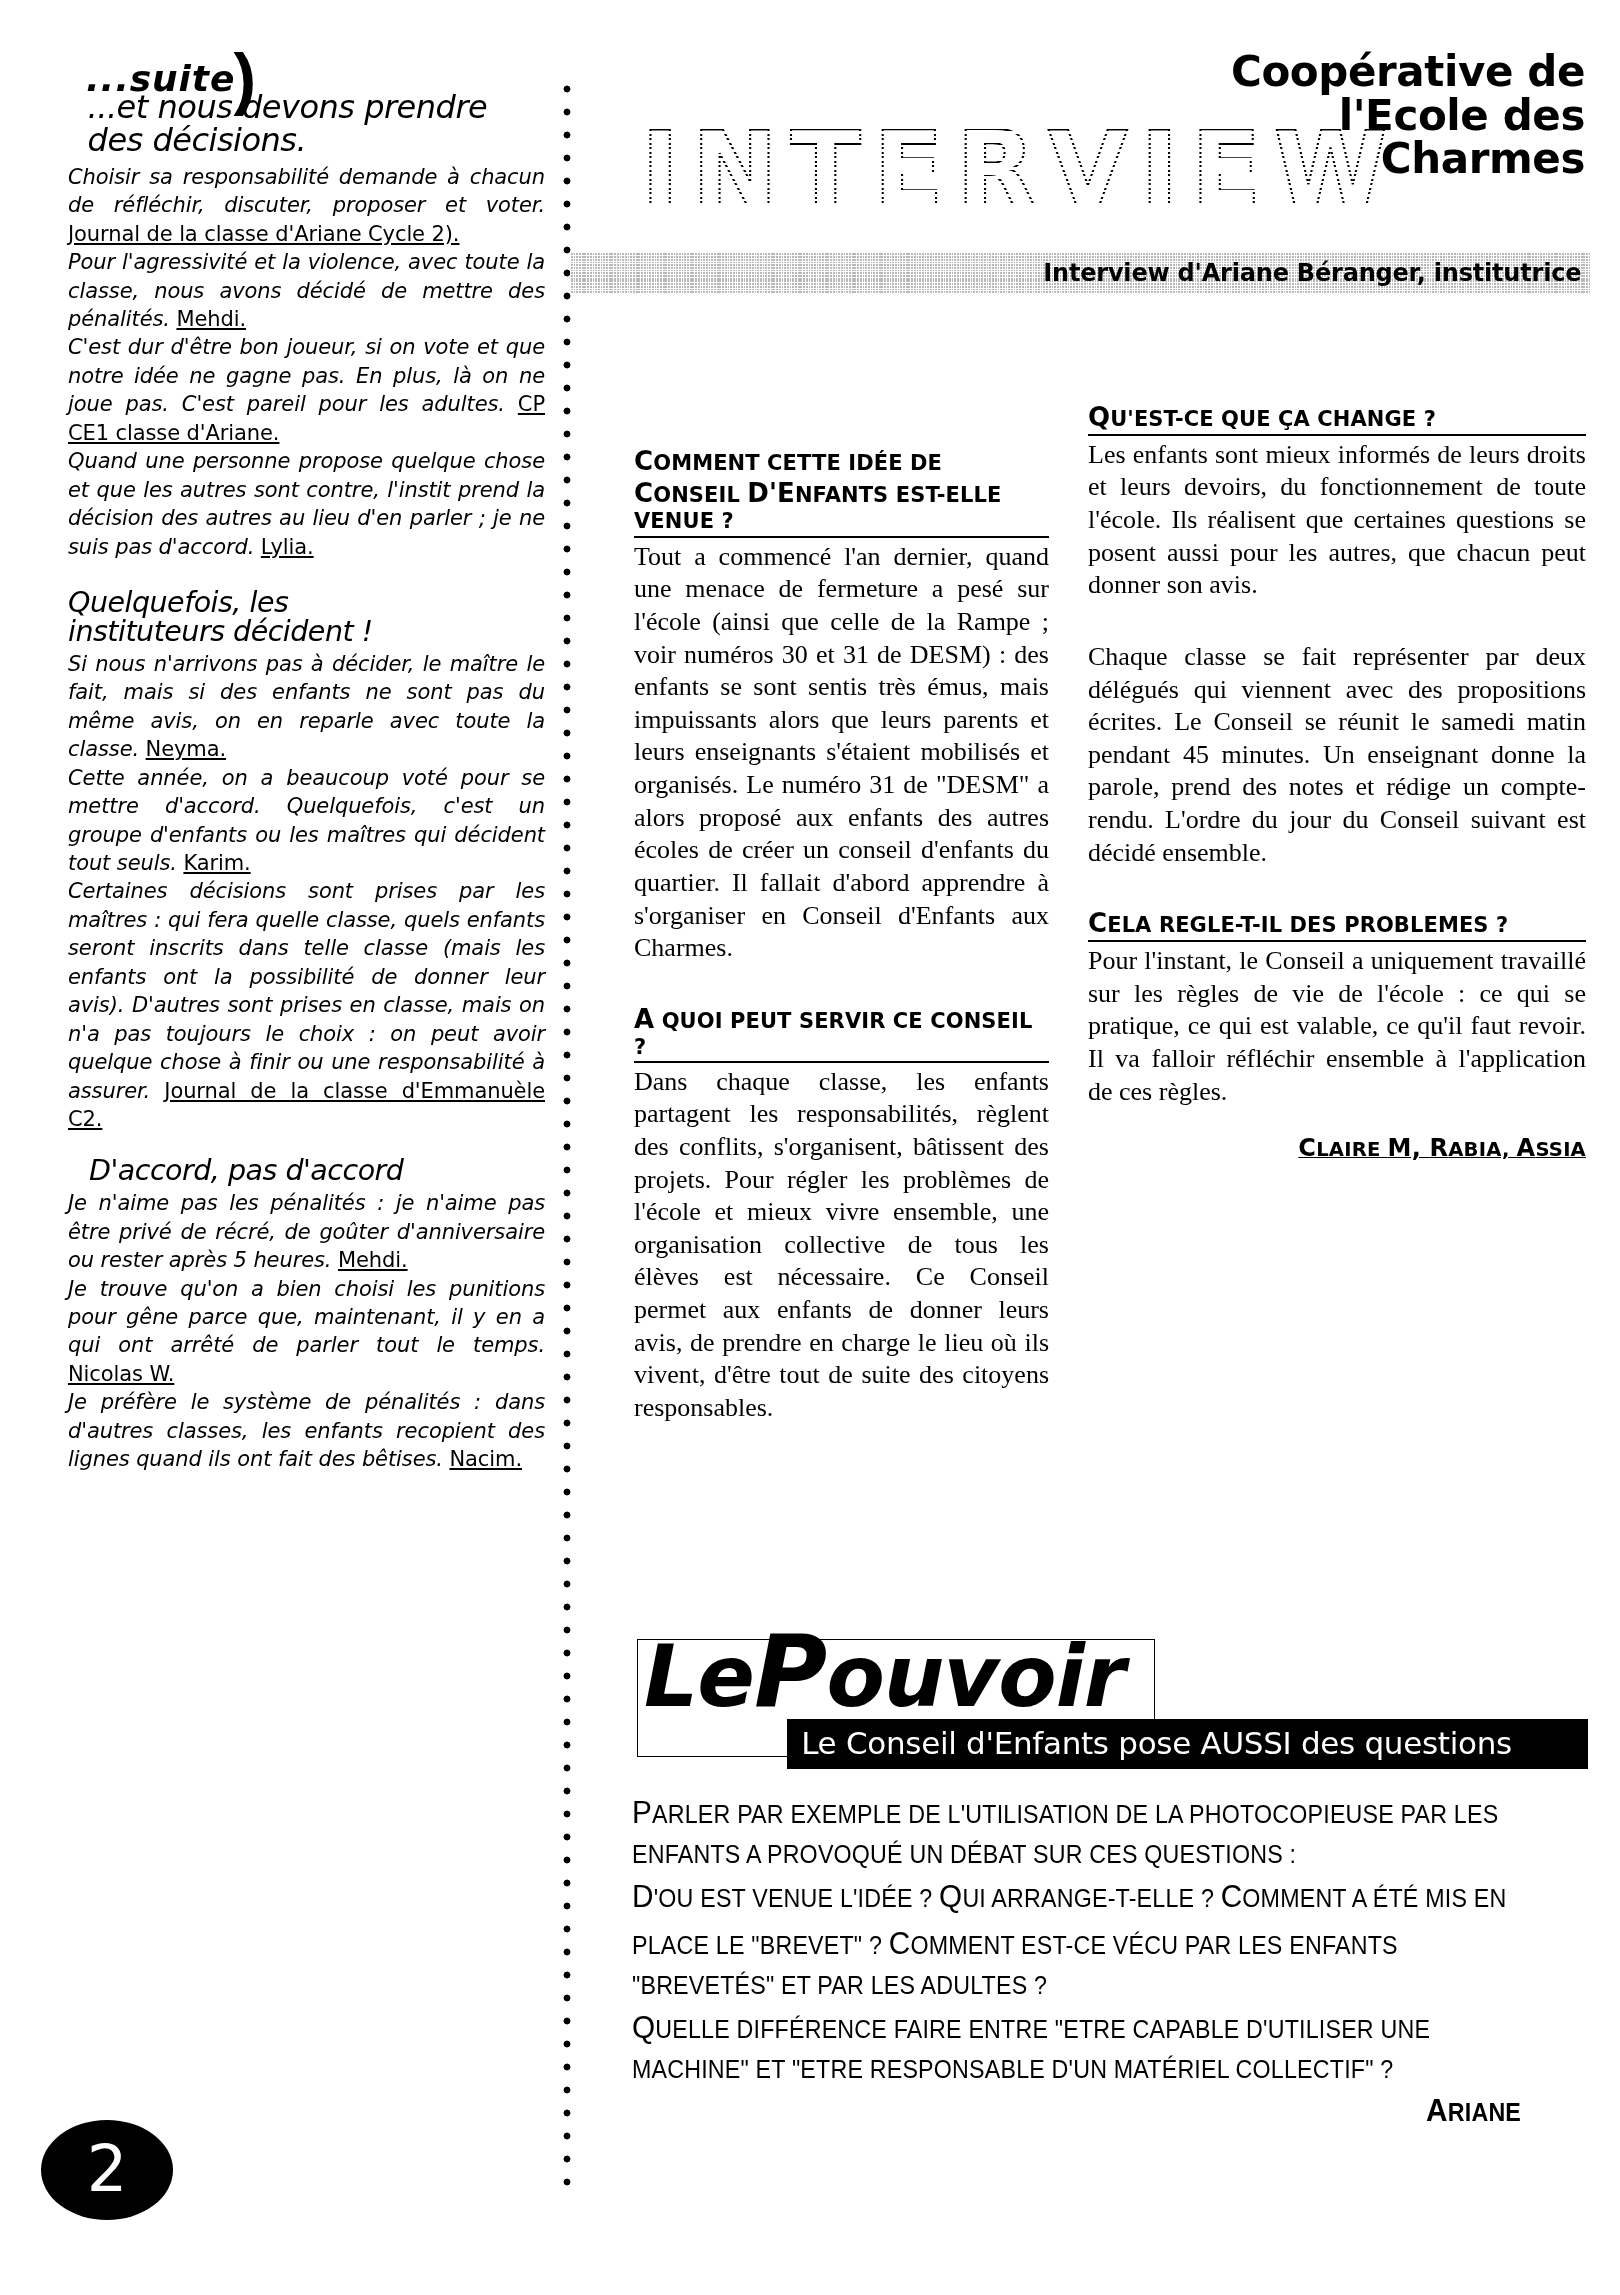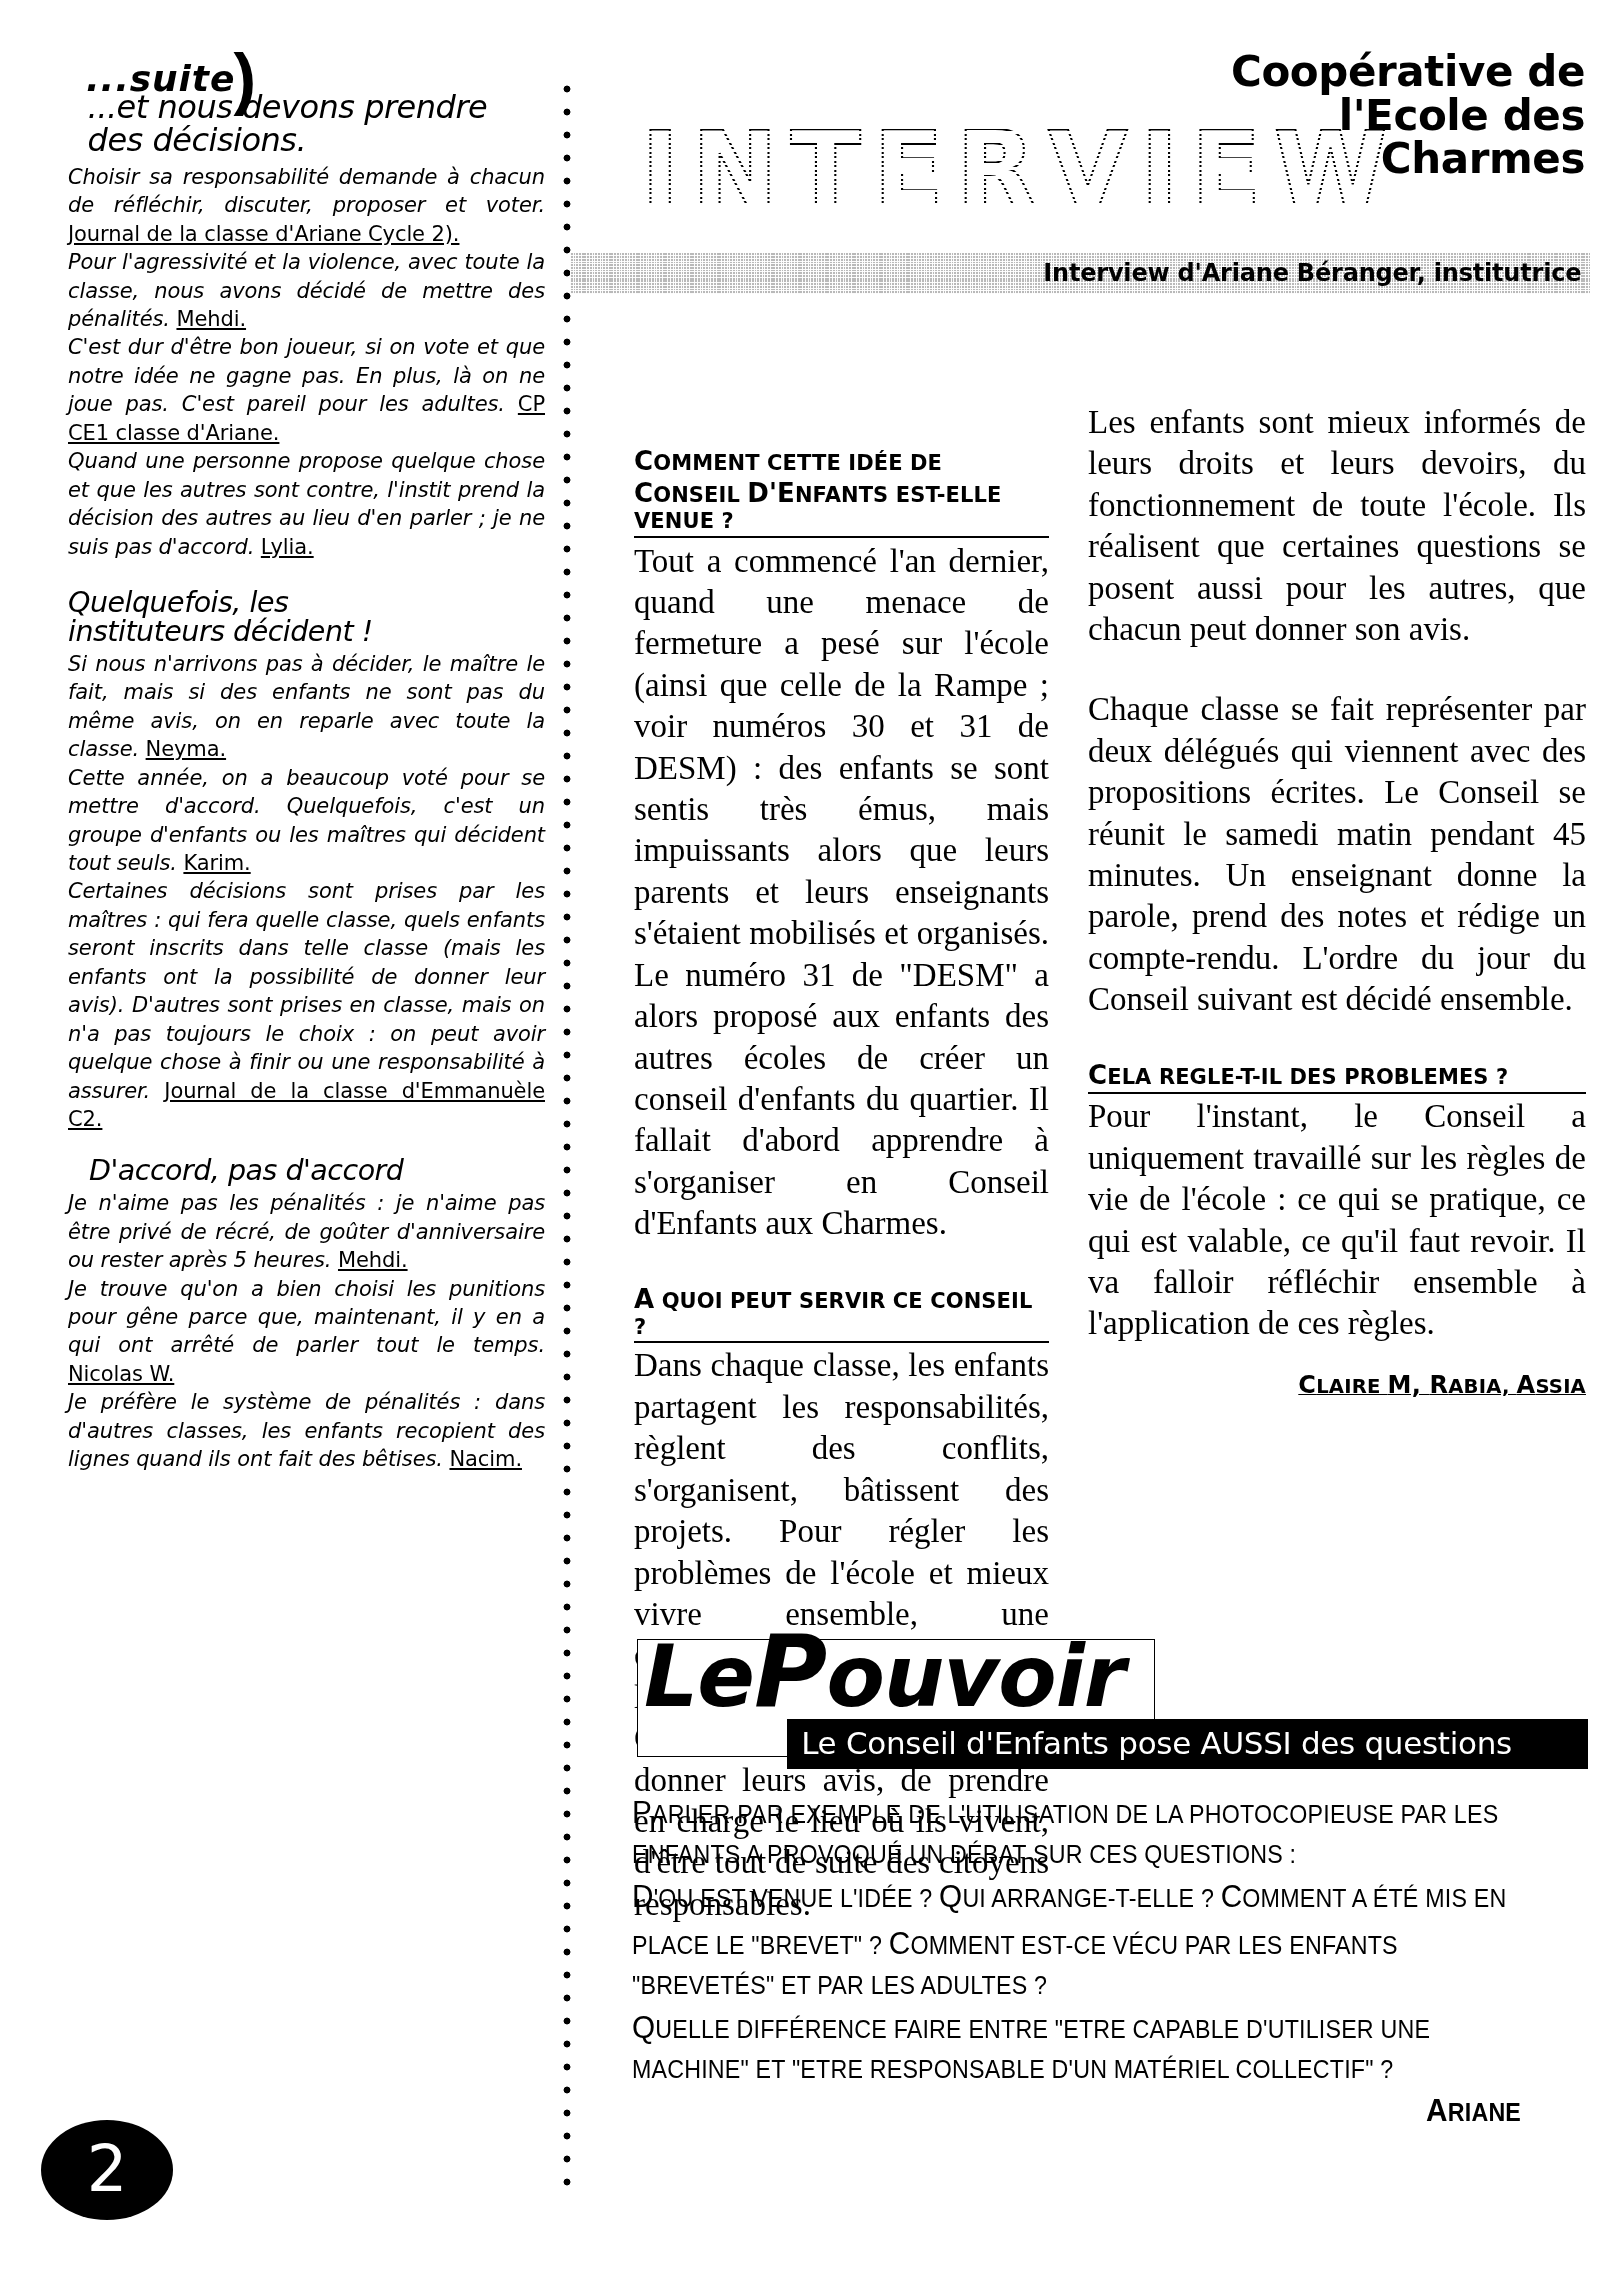--- a/index.html
+++ b/index.html
@@ -106,21 +106,21 @@
     font-family:"DejaVu Sans",sans-serif;font-weight:700;
     font-size:21px;line-height:1.2;letter-spacing:0.1px;
     text-transform:uppercase;
     border-bottom:2.7px solid #000;display:block;padding-bottom:0.9px;margin:0 0 2.7px 0;
   }
   .qhead .cap{font-size:26px;}
   .qhead.two{line-height:1.22;margin-top:44px;}
 
   .abody{
     font-family:"Liberation Serif","DejaVu Serif",serif;
-    font-size:33px;line-height:1.255;text-align:justify;
+    font-size:26px;line-height:1.255;text-align:justify;
     letter-spacing:0px;
   }
   .abody p{margin:0;}
   .gap{height:39px;}
 
   .byline{
     font-family:"DejaVu Sans",sans-serif;font-weight:700;font-size:19.6px;
     text-transform:uppercase;text-align:right;margin-top:26px;letter-spacing:0.2px;text-decoration:underline;
   }
   .byline .cap{font-size:24px;}
@@ -243,20 +243,21 @@
 
     <div class="qhead"><span class="cap">A</span><span> QUOI PEUT SERVIR CE CONSEIL ?</span></div>
 
     <div class="abody">
       <p>Dans chaque classe, les enfants partagent les responsabilités, règlent des conflits, s'organisent, bâtissent des projets. Pour régler les problèmes de l'école et mieux vivre ensemble, une organisation collective de tous les élèves est nécessaire. Ce Conseil permet aux enfants de donner leurs avis, de prendre en charge le lieu où ils vivent, d'être tout de suite des citoyens responsables.</p>
     </div>
   </div>
 
   <div class="colR">
 
+    <div class="qhead"><span class="cap">Q</span><span>U'EST-CE QUE ÇA CHANGE ?</span></div>
     <div class="abody">
       <p>Les enfants sont mieux informés de leurs droits et leurs devoirs, du fonctionnement de toute l'école. Ils réalisent que certaines questions se posent aussi pour les autres, que chacun peut donner son avis.</p>
     </div>
 
     <div class="gap"></div>
 
     <div class="abody">
       <p>Chaque classe se fait représenter par deux délégués qui viennent avec des propositions écrites. Le Conseil se réunit le samedi matin pendant 45 minutes. Un enseignant donne la parole, prend des notes et rédige un compte-rendu. L'ordre du jour du Conseil suivant est décidé ensemble.</p>
     </div>
 

